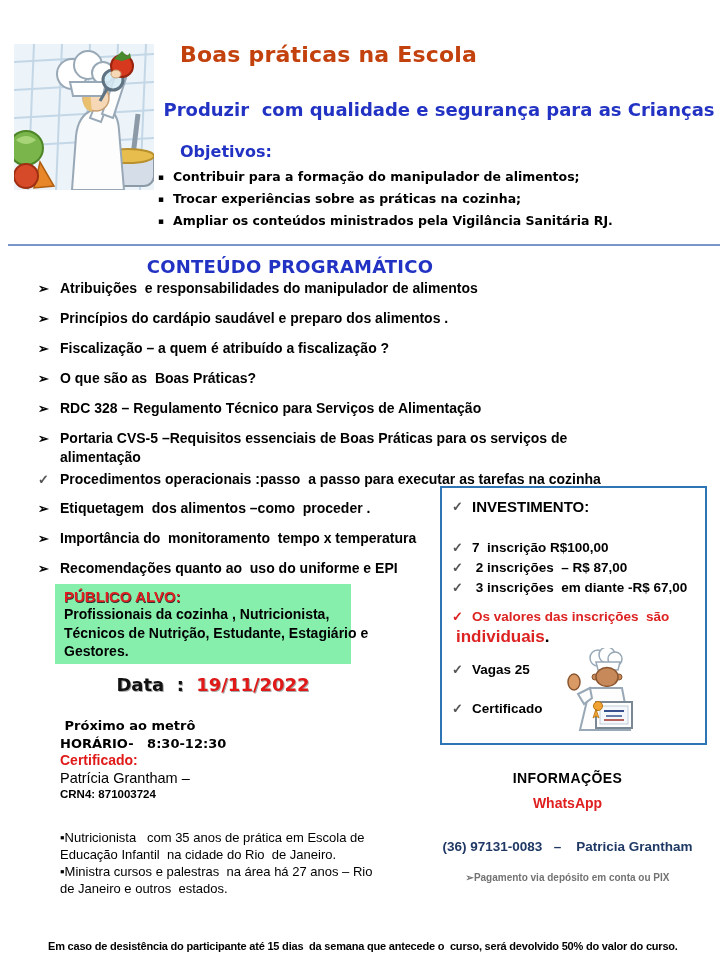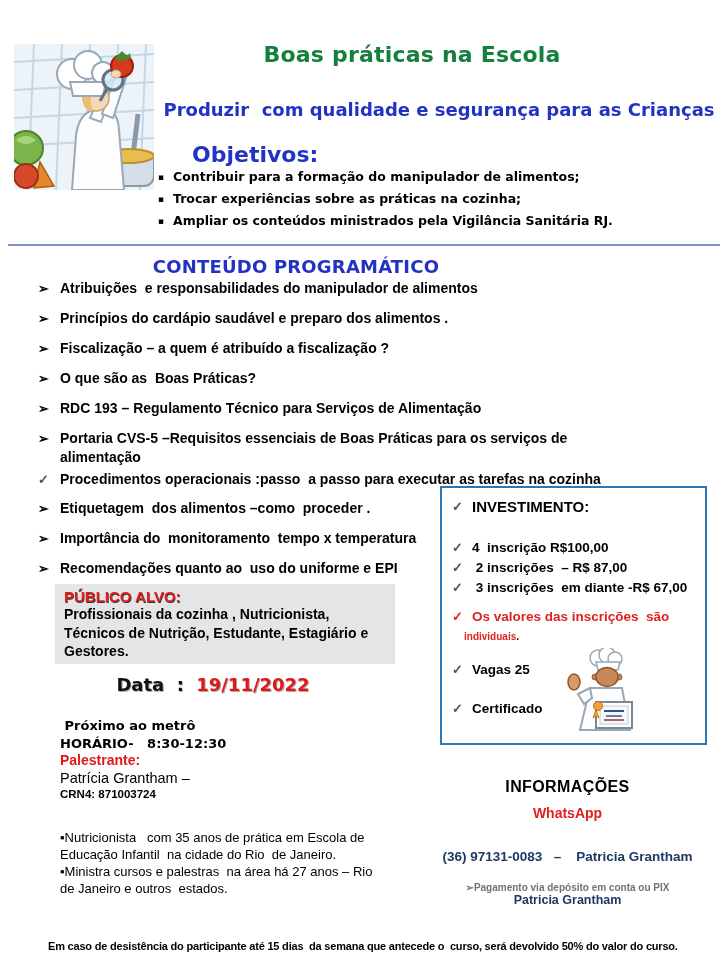--- a/index.html
+++ b/index.html
@@ -3,46 +3,46 @@
 <meta charset="utf-8">
 <style>
   html,body{margin:0;padding:0;background:#fff;}
   .page{position:relative;width:720px;height:960px;background:#ffffff;overflow:hidden;
         font-family:"Liberation Sans",sans-serif;color:#000;}
   .abs{position:absolute;}
   .comic{font-family:"DejaVu Sans",sans-serif;}
 
   
   .chef-art{left:14px;top:44px;width:140px;height:146px;}
-  .title{left:192px;top:42px;width:440px;text-align:center;font-weight:bold;font-size:22px;
-         color:#15803d;letter-spacing:.2px;}
+  .title{left:180px;top:42px;width:440px;text-align:left;font-weight:bold;font-size:22px;
+         color:#c2410c;letter-spacing:.2px;}
   .subtitle{left:158px;top:99px;width:562px;text-align:center;font-weight:bold;font-size:18px;
             color:#2233C4;white-space:pre;}
-  .obj-heading{left:192px;top:142px;font-weight:bold;font-size:22px;color:#2233C4;}
+  .obj-heading{left:180px;top:142px;font-weight:bold;font-size:16px;color:#2233C4;}
   .obj-list{left:158px;top:166px;}
   .obj-item{display:flex;align-items:flex-start;line-height:22px;font-weight:bold;font-size:12.5px;white-space:pre;}
   .obj-marker{width:15px;flex:none;font-size:9px;line-height:22px;}
 
   .divider{left:8px;top:244px;width:712px;height:0;border-top:2px solid #7A96C8;}
 
   
-  .prog-heading{left:6px;top:256px;width:580px;text-align:center;font-weight:bold;font-size:18px;
+  .prog-heading{left:0;top:256px;width:580px;text-align:center;font-weight:bold;font-size:18px;
                 color:#2233C4;letter-spacing:.2px;}
   .prog-list{left:38px;top:279px;width:655px;}
   .prog-item{display:flex;align-items:flex-start;margin-bottom:11px;line-height:19px;
              font-weight:bold;font-size:14px;}
   .prog-item .marker{width:22px;flex:none;font-size:13px;}
   .prog-item .check{color:#555;}
   .prog-item .ptext{white-space:pre;}
   .prog-item.wrap .ptext{white-space:pre-wrap;max-width:560px;}
   .prog-item.mb0{margin-bottom:3px;}
   .prog-item.mb9{margin-bottom:10px;}
 
   
-  .publico-box{left:55px;top:584px;width:340px;height:80px;background:#e5e5e5;
+  .publico-box{left:55px;top:584px;width:296px;height:80px;background:#86efac;
                box-sizing:border-box;padding:4px 0 0 9px;}
   .publico-heading{font-weight:bold;font-size:15px;color:#E02020;text-shadow:.6px .6px 0 #333;}
   .publico-line{font-weight:bold;font-size:14px;line-height:18.5px;white-space:pre;}
 
   
   .data-line{left:0;top:674px;width:426px;text-align:center;font-weight:bold;font-size:18px;}
   .data-label{color:#111;text-shadow:1px 1px 0 #aaa;white-space:pre;}
   .data-value{color:#E01818;text-shadow:1px 1px 0 #aaa;margin-left:6px;}
 
   
@@ -56,29 +56,29 @@
 
   
   .invest-box{left:440px;top:486px;width:267px;height:259px;border:2px solid #2E75B6;
               box-sizing:border-box;padding:9px 4px 0 10px;background:#fff;}
   .inv-row{display:flex;align-items:flex-start;line-height:20px;font-weight:bold;font-size:13.5px;}
   .inv-row .marker{width:20px;flex:none;color:#555;font-size:13px;}
   .inv-row .itext{white-space:pre;}
   .inv-head{font-size:15px;margin-bottom:21px;}
   .inv-red{color:#DD2222;margin-top:9px;}
   .inv-red .marker{color:#DD2222;}
-  .inv-red2{margin-left:12px;color:#DD2222;font-weight:bold;font-size:10px;line-height:20px;}
+  .inv-red2{margin-left:4px;color:#DD2222;font-weight:bold;font-size:17px;line-height:20px;}
   .inv-red2 .dot{color:#000;}
   .inv-vagas{margin-top:13px;}
   .inv-cert{margin-top:19px;}
   .cert-chef{position:absolute;left:118px;top:160px;width:92px;height:84px;}
 
   
   .info-block{left:425px;top:770px;width:285px;text-align:center;font-weight:bold;}
-  .info-head{font-size:16px;letter-spacing:.4px;margin-bottom:9px;margin-top:8px;}
+  .info-head{font-size:14px;letter-spacing:.4px;margin-bottom:9px;}
   .info-whats{font-size:14px;color:#E02020;margin-bottom:28px;}
   .info-phone{font-size:13.5px;color:#1F3864;margin-bottom:18px;white-space:pre;}
   .info-pag{font-size:10px;color:#737373;white-space:pre;}
   .info-pgname{font-size:12.5px;color:#1F3864;}
 
   
   .rodape{left:48px;top:913px;font-weight:bold;font-size:11px;line-height:13.5px;
           letter-spacing:-0.2px;white-space:pre;}
 </style>
 </head>
@@ -159,21 +159,21 @@
     <div class="prog-item">
       <span class="marker">➢</span>
       <span class="ptext">Fiscalização – a quem é atribuído a fiscalização ?</span>
     </div>
     <div class="prog-item">
       <span class="marker">➢</span>
       <span class="ptext">O que são as  Boas Práticas?</span>
     </div>
     <div class="prog-item">
       <span class="marker">➢</span>
-      <span class="ptext">RDC 193 – Regulamento Técnico para Serviços de Alimentação</span>
+      <span class="ptext">RDC 328 – Regulamento Técnico para Serviços de Alimentação</span>
     </div>
     <div class="prog-item wrap mb0">
       <span class="marker">➢</span>
       <span class="ptext">Portaria CVS-5 –Requisitos essenciais de Boas Práticas para os serviços de alimentação</span>
     </div>
     <div class="prog-item mb9">
       <span class="marker check">✓</span>
       <span class="ptext">Procedimentos operacionais :passo  a passo para executar as tarefas na cozinha</span>
     </div>
     <div class="prog-item">
@@ -198,40 +198,40 @@
   </div>
 
   <div class="abs data-line comic">
     <span class="data-label">Data  :</span>
     <span class="data-value">19/11/2022</span>
   </div>
 
   <div class="abs local-block">
     <div class="local-line"> Próximo ao metrô</div>
     <div class="local-line">HORÁRIO-   8:30-12:30</div>
-    <div class="palestrante-label">Palestrante:</div>
+    <div class="palestrante-label">Certificado:</div>
     <div class="palestrante-nome">Patrícia Grantham –</div>
     <div class="crn">CRN4: 871003724</div>
   </div>
 
   <div class="abs bio-block">
     <div class="bio-line">▪Nutricionista   com 35 anos de prática em Escola de</div>
     <div class="bio-line">Educação Infantil  na cidade do Rio  de Janeiro.</div>
     <div class="bio-line">▪Ministra cursos e palestras  na área há 27 anos – Rio</div>
     <div class="bio-line">de Janeiro e outros  estados.</div>
   </div>
 
   <div class="abs invest-box">
     <div class="inv-row inv-head">
       <span class="marker">✓</span>
       <span class="itext">INVESTIMENTO:</span>
     </div>
     <div class="inv-row">
       <span class="marker">✓</span>
-      <span class="itext">4  inscrição R$100,00</span>
+      <span class="itext">7  inscrição R$100,00</span>
     </div>
     <div class="inv-row">
       <span class="marker">✓</span>
       <span class="itext"> 2 inscrições  – R$ 87,00</span>
     </div>
     <div class="inv-row">
       <span class="marker">✓</span>
       <span class="itext"> 3 inscrições  em diante -R$ 67,00</span>
     </div>
     <div class="inv-row inv-red">
@@ -271,21 +271,20 @@
         <path d="M36 61 l-3 9 3 -2 3 2 z" fill="#f0a232" stroke="#b87310" stroke-width="0.8"></path>
       </svg>
     </div>
   </div>
 
   <div class="abs info-block">
     <div class="info-head">INFORMAÇÕES</div>
     <div class="info-whats">WhatsApp</div>
     <div class="info-phone">(36) 97131-0083   –    Patricia Grantham</div>
     <div class="info-pag">➢Pagamento via depósito em conta ou PIX</div>
-    <div class="info-pgname">Patricia Grantham</div>
   </div>
 
   <div class="abs rodape">
     <div>Em caso de desistência do participante até 15 dias  da semana que antecede o  curso, será devolvido 50% do valor do curso.</div>
     
   </div>
 
 </div>
 
 </body></html>

